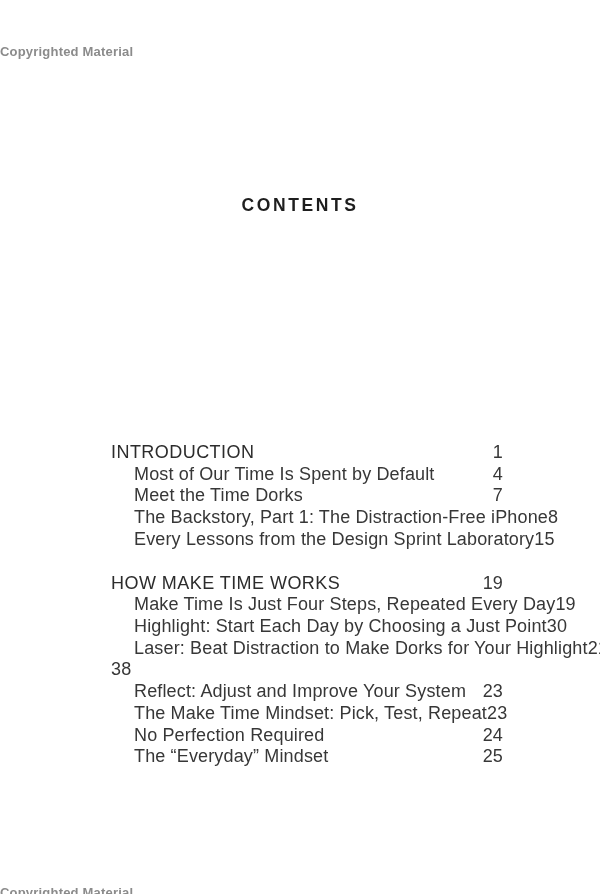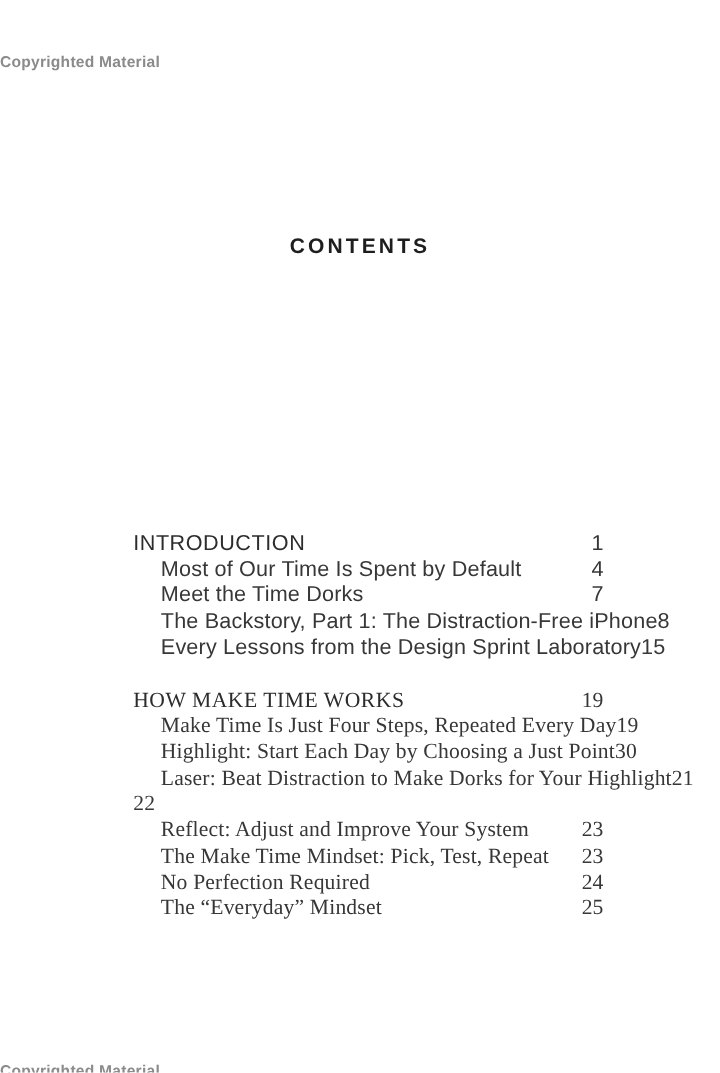--- a/index.html
+++ b/index.html
@@ -62,21 +62,20 @@
     letter-spacing: 0.45px;
   }
   .toc-row.item .toc-label {
     padding-left: 23px;
   }
   .toc-page {
     text-align: right;
   }
   .section-2 {
     margin-top: 22px;
-    font-family: Liberation Serif, serif;
   }
 </style>
 </head>
 <body>
 
 <div class="page">
 
   <div class="notice notice-top">Copyrighted Material</div>
 
   <div class="contents-title">CONTENTS</div>
@@ -117,21 +116,21 @@
       </div>
       <div class="toc-row item">
         <span class="toc-label">Highlight: Start Each Day by Choosing a Just Point</span>
         <span class="toc-page">30</span>
       </div>
       <div class="toc-row item">
         <span class="toc-label">Laser: Beat Distraction to Make Dorks for Your Highlight</span>
         <span class="toc-page">21</span>
       </div>
       <div class="toc-row item">
-        <span class="toc-page">22</span>
+        <span class="toc-page">38</span>
       </div>
       <div class="toc-row item">
         <span class="toc-label">Reflect: Adjust and Improve Your System</span>
         <span class="toc-page">23</span>
       </div>
       <div class="toc-row item">
         <span class="toc-label">The Make Time Mindset: Pick, Test, Repeat</span>
         <span class="toc-page">23</span>
       </div>
       <div class="toc-row item">

